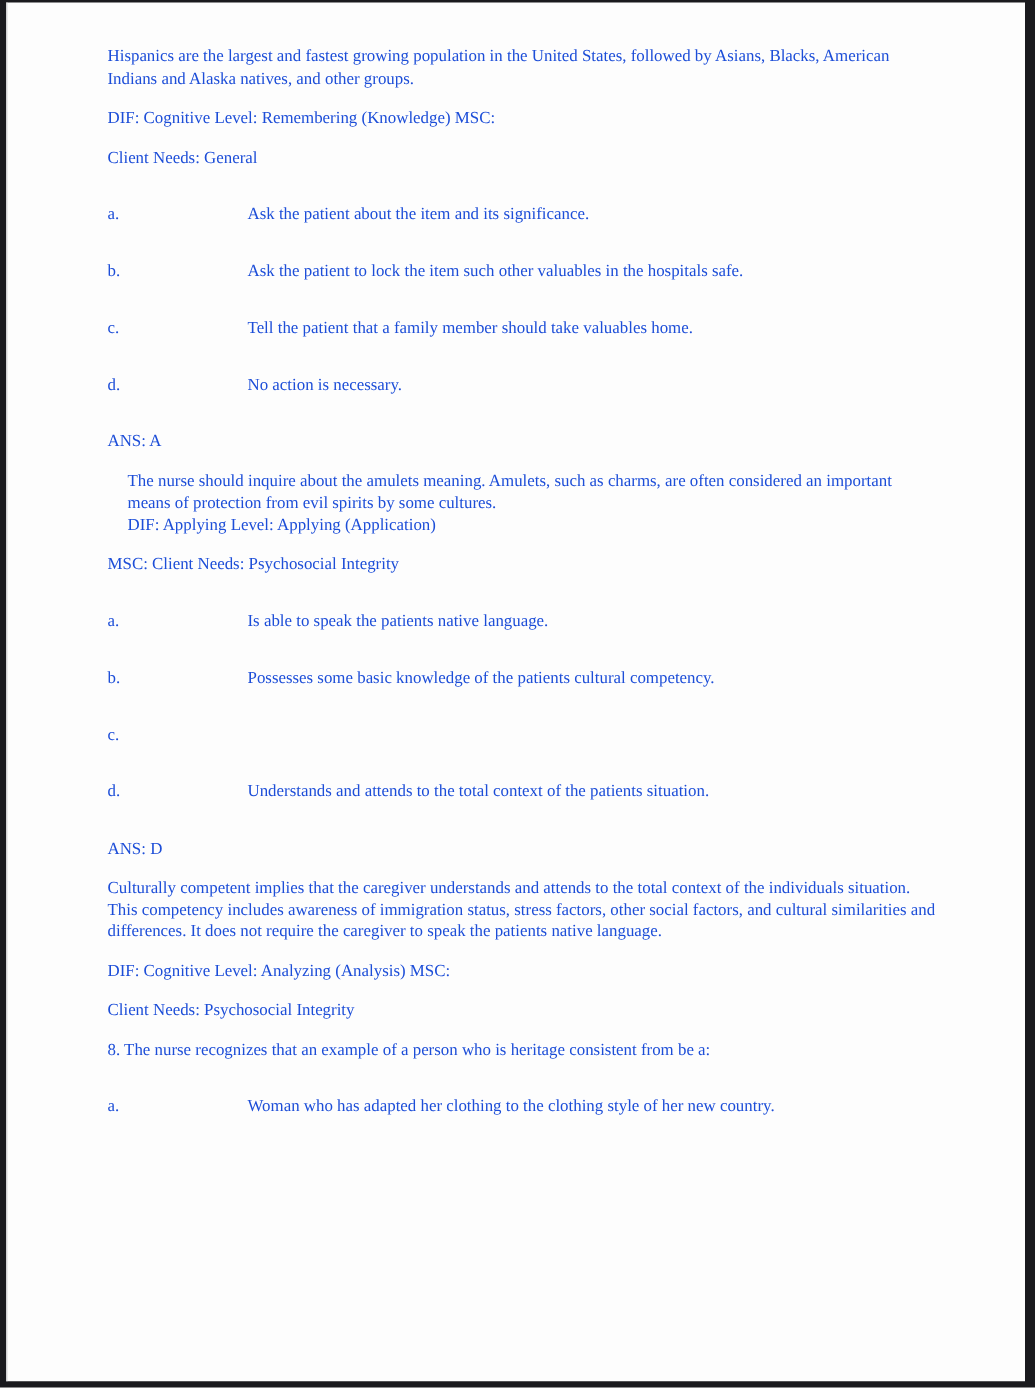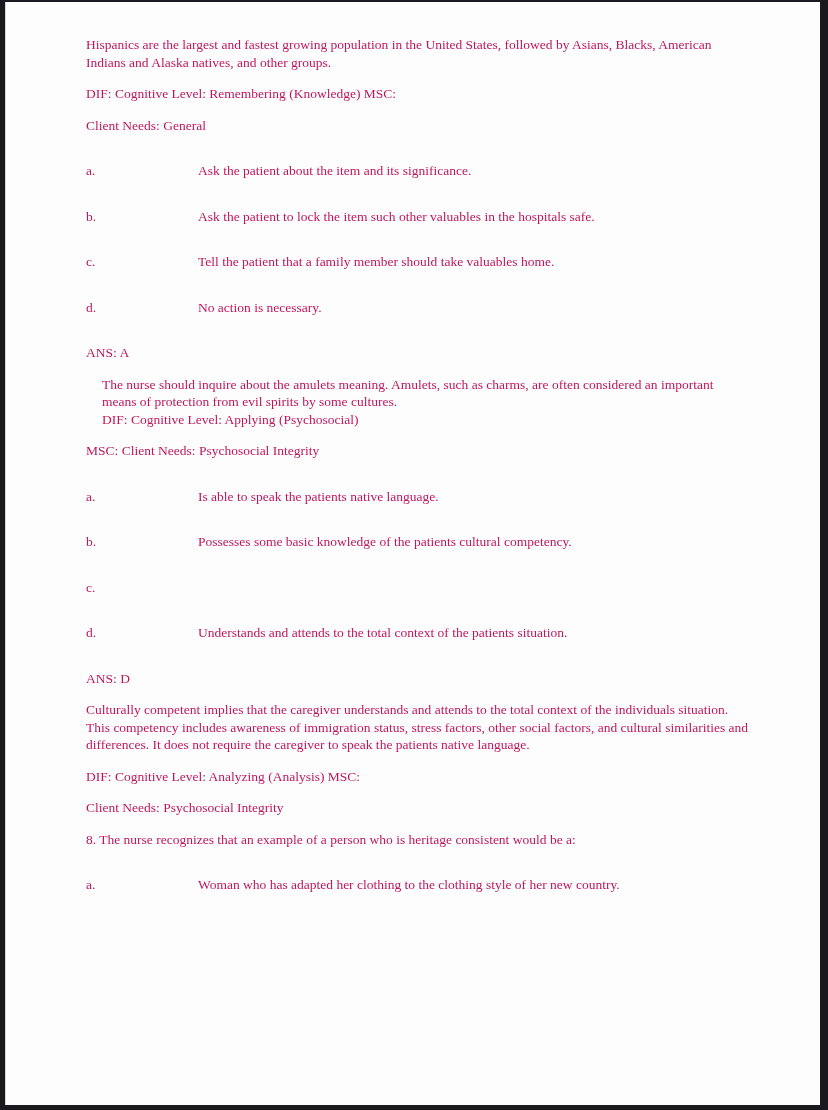--- a/index.html
+++ b/index.html
@@ -16,21 +16,21 @@
   }
   .page {
     position: absolute;
     top: 2px;
     left: 5px;
     width: 815px;
     height: 1103px;
     background: #fdfdfd;
     border-left: 1px solid #d6d6d8;
     box-sizing: border-box;
-    color: #be185d;
+    color: #1d4ed8;
   }
   .content {
     padding: 34px 70px 0 80px;
     font-size: 13.5px;
     line-height: 17.5px;
   }
   .para {
     margin: 0 0 14px 0;
   }
   .block {
@@ -81,21 +81,21 @@
     </div>
     <div class="option">
       <span class="opt-letter">d.</span>
       <span class="opt-text">No action is necessary.</span>
     </div>
 
     <p class="para">ANS: A</p>
 
     <div class="block">
       <p class="line">The nurse should inquire about the amulets meaning. Amulets, such as charms, are often considered an important means of protection from evil spirits by some cultures.</p>
-      <p class="line">DIF: Cognitive Level: Applying (Psychosocial)</p>
+      <p class="line">DIF: Applying Level: Applying (Application)</p>
     </div>
 
     <p class="para">MSC: Client Needs: Psychosocial Integrity</p>
 
 
     <div class="option">
       <span class="opt-letter">a.</span>
       <span class="opt-text">Is able to speak the patients native language.</span>
     </div>
     <div class="option">
@@ -111,21 +111,21 @@
     </div>
 
     <p class="para">ANS: D</p>
 
     <p class="para">Culturally competent implies that the caregiver understands and attends to the total context of the individuals situation. This competency includes awareness of immigration status, stress factors, other social factors, and cultural similarities and differences. It does not require the caregiver to speak the patients native language.</p>
 
     <p class="para">DIF: Cognitive Level: Analyzing (Analysis) MSC:</p>
 
     <p class="para">Client Needs: Psychosocial Integrity</p>
 
-    <p class="para"><span>8. The nurse recognizes that an example of a person who is </span><span class="italic">heritage consistent</span><span> would be a:</span></p>
+    <p class="para"><span>8. The nurse recognizes that an example of a person who is </span><span class="italic">heritage consistent</span><span> from be a:</span></p>
 
     <div class="option">
       <span class="opt-letter">a.</span>
       <span class="opt-text">Woman who has adapted her clothing to the clothing style of her new country.</span>
     </div>
 
   </div>
 </div>
 
 </body></html>

